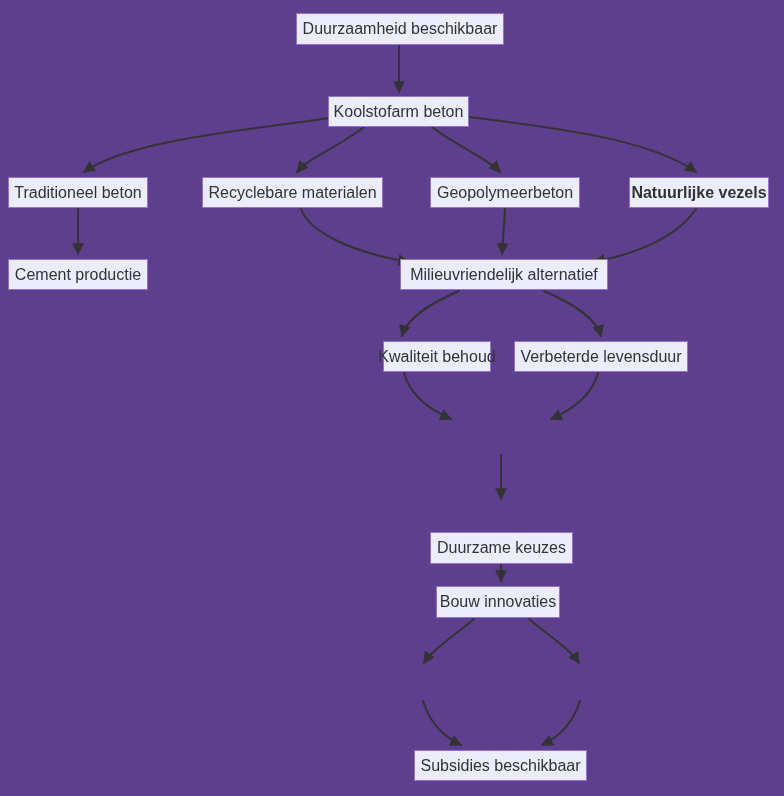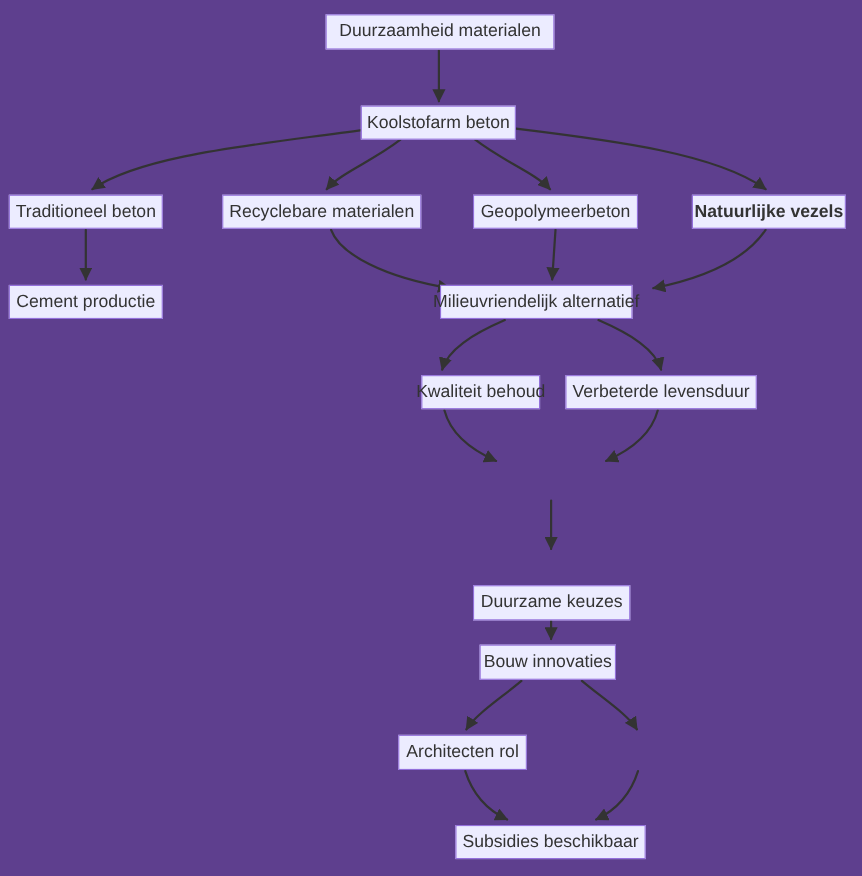--- a/index.html
+++ b/index.html
@@ -68,43 +68,42 @@
     <path class="edge" marker-end="url(#arrowhead)" d="M404 373 C409 392 426 408 451 419"></path>
     <path class="edge" marker-end="url(#arrowhead)" d="M598 373 C593 392 576 408 551 419"></path>
     <path class="edge" marker-end="url(#arrowhead)" d="M501 455 L501 499"></path>
     <path class="edge" marker-end="url(#arrowhead)" d="M501 537 L501 581"></path>
     <path class="edge" marker-end="url(#arrowhead)" d="M474 619 C455 635 433 649 424 663"></path>
     <path class="edge" marker-end="url(#arrowhead)" d="M529 619 C548 635 570 649 579 663"></path>
     <path class="edge" marker-end="url(#arrowhead)" d="M423 701 C429 720 442 736 461 745"></path>
     <path class="edge" marker-end="url(#arrowhead)" d="M580 701 C574 720 561 736 542 745"></path>
   </svg>
 
-  <div class="node" style="left:296px; top:13px; width:208px; height:32px;">Duurzaamheid materialen</div>
+  <div class="node" style="left:296px; top:13px; width:208px; height:32px;">Duurzaamheid beschikbaar</div>
 
   <div class="node" style="left:328px; top:96px; width:141px; height:31px;">Koolstofarm beton</div>
 
   <div class="node" style="left:8px; top:177px; width:140px; height:31px;">Traditioneel beton</div>
 
   <div class="node" style="left:202px; top:177px; width:181px; height:31px;">Recyclebare materialen</div>
 
   <div class="node" style="left:430px; top:177px; width:150px; height:31px;">Geopolymeerbeton</div>
 
   <div class="node" style="left:629px; top:177px; width:140px; height:31px;font-weight:bold;">Natuurlijke vezels</div>
 
   <div class="node" style="left:8px; top:259px; width:140px; height:31px;">Cement productie</div>
 
-  <div class="node" style="left:400px; top:259px; width:175px; height:31px;">Milieuvriendelijk alternatief</div>
+  <div class="node" style="left:400px; top:259px; width:208px; height:31px;">Milieuvriendelijk alternatief</div>
 
   <div class="node" style="left:336px; top:341px; width:108px; height:31px;margin-left:47px;">Kwaliteit behoud</div>
 
   <div class="node" style="left:514px; top:341px; width:174px; height:31px;">Verbeterde levensduur</div>
 
 
   <div class="node" style="left:430px; top:504px; width:143px; height:32px;margin-top:28px;">Duurzame keuzes</div>
 
   <div class="node" style="left:436px; top:586px; width:124px; height:32px;">Bouw innovaties</div>
 
-  <div class="node" style="left:362px; top:668px; width:117px; height:32px;">Architecten rol</div>
 
 
   <div class="node" style="left:414px; top:750px; width:173px; height:31px;">Subsidies beschikbaar</div>
 
 </div>
 
 </body></html>

